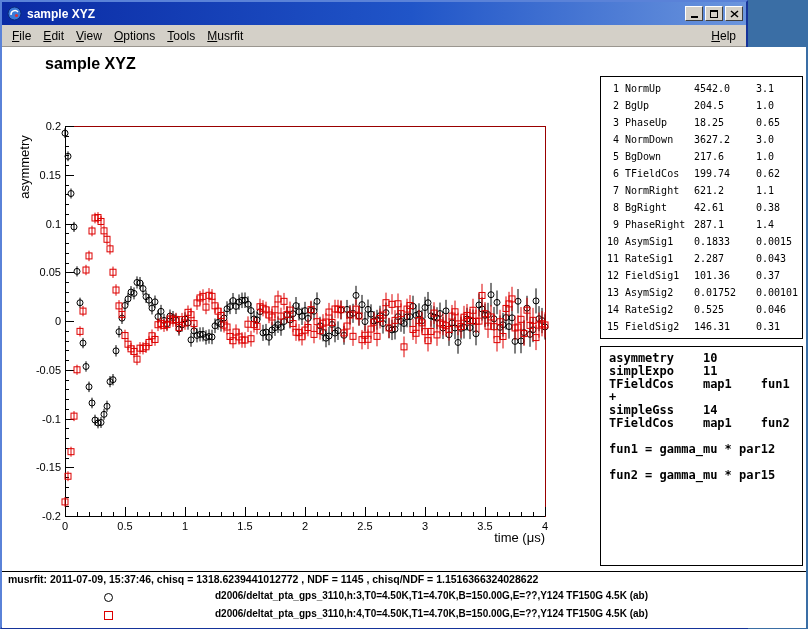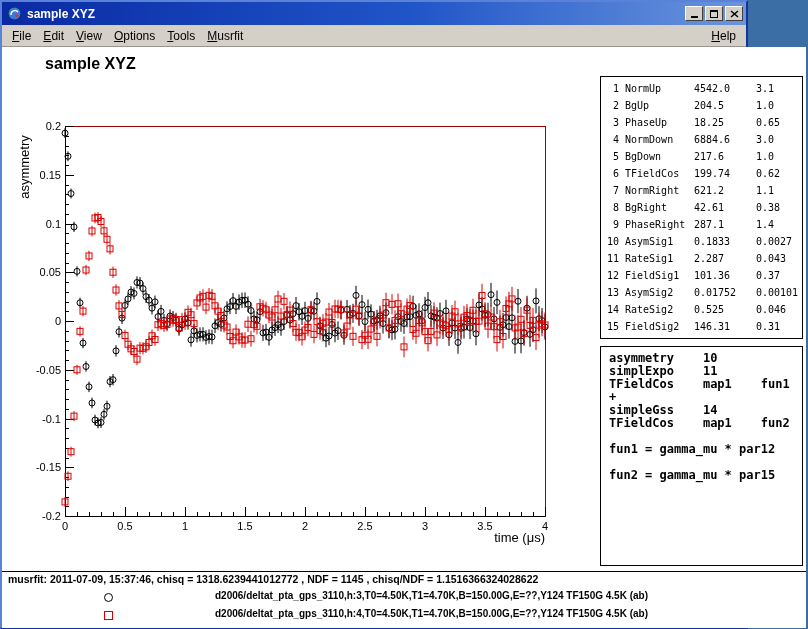--- a/index.html
+++ b/index.html
@@ -859,21 +859,21 @@
         </div>
         <div class="prow">
           <span class="pnum">3</span>
           <span class="pname">PhaseUp</span>
           <span class="pval">18.25</span>
           <span class="perr">0.65</span>
         </div>
         <div class="prow">
           <span class="pnum">4</span>
           <span class="pname">NormDown</span>
-          <span class="pval">6884.6</span>
+          <span class="pval">3627.2</span>
           <span class="perr">3.0</span>
         </div>
         <div class="prow">
           <span class="pnum">5</span>
           <span class="pname">BgDown</span>
           <span class="pval">217.6</span>
           <span class="perr">1.0</span>
         </div>
         <div class="prow">
           <span class="pnum">6</span>
@@ -896,21 +896,21 @@
         <div class="prow">
           <span class="pnum">9</span>
           <span class="pname">PhaseRight</span>
           <span class="pval">287.1</span>
           <span class="perr">1.4</span>
         </div>
         <div class="prow">
           <span class="pnum">10</span>
           <span class="pname">AsymSig1</span>
           <span class="pval">0.1833</span>
-          <span class="perr">0.0027</span>
+          <span class="perr">0.0015</span>
         </div>
         <div class="prow">
           <span class="pnum">11</span>
           <span class="pname">RateSig1</span>
           <span class="pval">2.287</span>
           <span class="perr">0.043</span>
         </div>
         <div class="prow">
           <span class="pnum">12</span>
           <span class="pname">FieldSig1</span>

